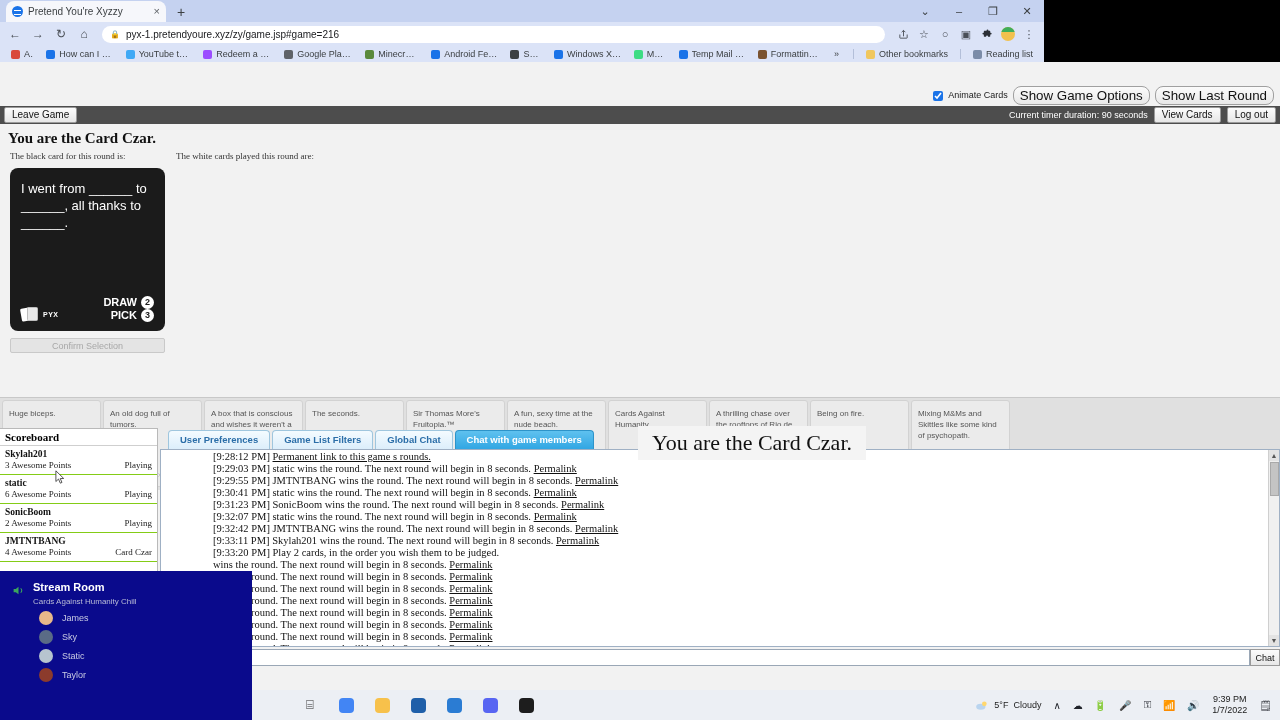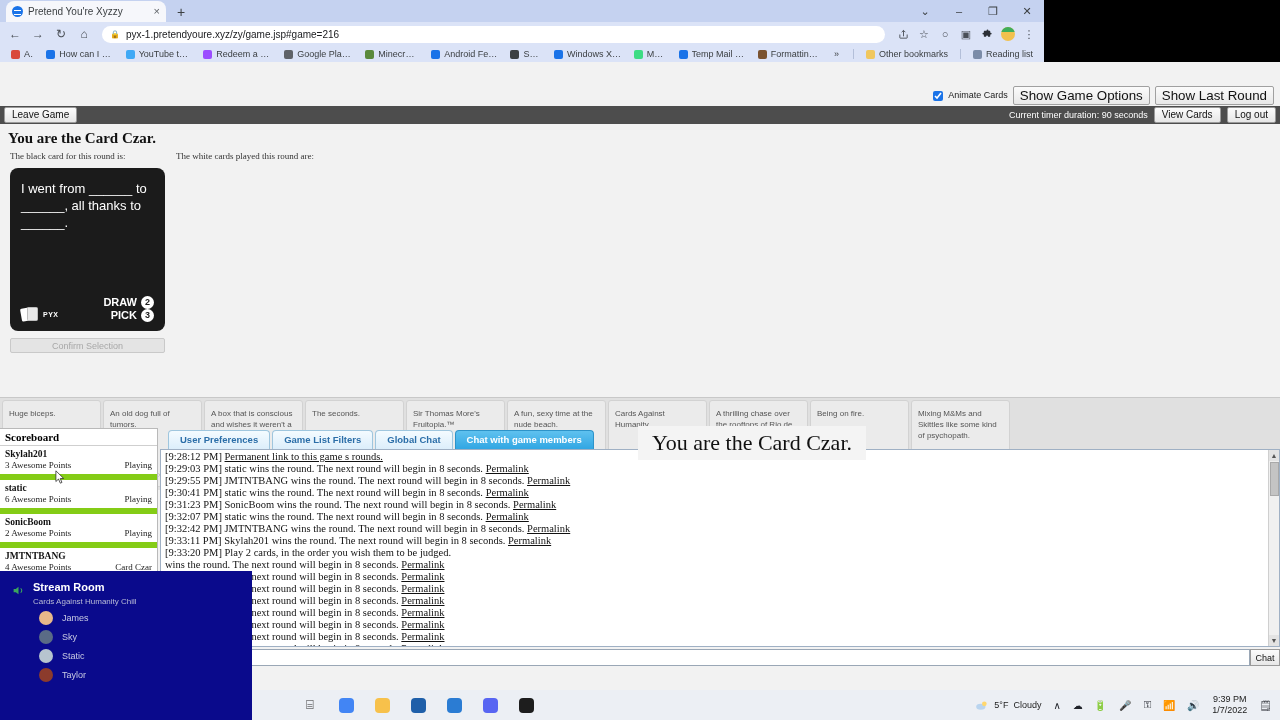--- a/index.html
+++ b/index.html
@@ -55,21 +55,21 @@
     background:linear-gradient(#fbfbfb,#e6e6e6); border:1px solid #9a9a9a; border-radius:2px;
     font-size:10px; color:#111; padding:1px 7px; cursor:pointer; line-height:12px;
   }
   .gb-right { margin-left:auto; display:flex; align-items:center; gap:6px; font-size:9px; }
 
   .pagehead { padding:6px 8px 0 8px; }
   .czar-title { font-family:"Liberation Serif", serif; font-weight:bold; font-size:15px; color:#111; margin:0; }
 
   .opts-row { position:absolute; right:6px; top:24px; display:flex; align-items:center; gap:5px; font-size:9px; color:#222; }
   .opts-row input[type=checkbox]{ width:10px; height:10px; margin:0 3px 0 0; vertical-align:middle; accent-color:#1a73e8;}
-  .opt-btn { background:linear-gradient(#fbfbfb,#e8e8e8); border:1px solid #a0a0a0; border-radius:2px; padding:1px 6px; cursor:pointer; color:#111;}
+  .opt-btn { background:linear-gradient(#fbfbfb,#e8e8e8); border:1px solid #a0a0a0; border-radius:8px; padding:1px 6px; cursor:pointer; color:#111;}
 
   .sublabels { position:relative; height:16px; }
   .sublabel { position:absolute; font-family:"Liberation Serif", serif; font-size:9px; color:#333; }
 
   .cardzone { position:relative; height:205px; }
 
   .blackcard {
     position:absolute; left:10px; top:5px; width:155px; height:163px;
     background:#1b1b1b; border-radius:8px; color:#fff; padding:12px 11px;
     font-family:"Liberation Sans", sans-serif;
@@ -111,38 +111,38 @@
     position:absolute; left:638px; top:364px; z-index:30;
     background:#f4f4f4; padding:4px 14px;
     font-family:"Liberation Serif", serif; font-size:22px; color:#111;
   }
 
   
   .bottomwrap { position:absolute; left:0; top:366px; width:1280px; height:262px; }
 
   .scoreboard { position:absolute; left:0; top:0; width:158px; height:250px; background:#fff; border-right:1px solid #b9b9b9; border-top:1px solid #b9b9b9;}
   .sb-title { font-family:"Liberation Serif", serif; font-weight:bold; font-size:11px; padding:2px 5px; border-bottom:1px solid #cfcfcf;}
-  .sb-row { padding:3px 5px 4px 5px; border-bottom:6px solid #84cc16; font-family:"Liberation Serif", serif;}
+  .sb-row { padding:3px 5px 4px 5px; border-bottom:1px solid #84cc16; font-family:"Liberation Serif", serif;}
   .sb-name { font-weight:bold; font-size:9.5px; color:#111; }
   .sb-line2 { display:flex; justify-content:space-between; font-size:9px; color:#222; margin-top:1px;}
 
   .chatpanel { position:absolute; left:160px; top:0; right:0; height:250px; }
   .tabs { display:flex; gap:2px; align-items:flex-end; height:21px; padding-left:8px; }
   .ctab {
     background:linear-gradient(#f4fbff,#dceefb); border:1px solid #9fc6de; border-bottom:none;
     border-radius:4px 4px 0 0; padding:3px 11px 3px 11px; font-size:9.5px; font-weight:bold; color:#2b6ea8;
     cursor:pointer; line-height:12px;
   }
   .ctab.active { background:linear-gradient(#5fc1ef,#31a6e3); color:#fff; border-color:#2d93c9; }
   .chatlog {
     position:absolute; left:0; top:21px; right:0; height:198px; background:#fff;
     border:1px solid #9fb0c4; overflow:hidden;
     font-family:"Liberation Serif", serif; font-size:10.5px; line-height:12px; color:#111; padding:1px 4px;
   }
-  .chatlog .ln { white-space:nowrap; }
+  .chatlog .ln { white-space:nowrap;margin-left:48px; }
   .chatlog a, .chatlog .lnk { color:#111; text-decoration:underline; }
   .scrollbar { position:absolute; right:1px; top:22px; width:11px; height:196px; background:#f0f0f0; border-left:1px solid #cfcfcf;}
   .scrollbar .arrow { height:11px; display:flex; align-items:center; justify-content:center; font-size:7px; color:#555; background:#e3e3e3;}
   .scrollbar .thumb { position:absolute; left:1px; top:12px; width:9px; height:34px; background:#c4c4c4; border:1px solid #a9a9a9;}
   .chatinput-row { position:absolute; left:0; top:221px; right:0; height:17px; display:flex; }
   .chatinput { flex:1 1 auto; height:17px; border:1px solid #9aa7b6; background:#fff; }
   .chat-send { width:30px; height:17px; background:linear-gradient(#fbfbfb,#e7e7e7); border:1px solid #9a9a9a; font-size:9px; display:flex; align-items:center; justify-content:center; color:#111; cursor:pointer;}
 
   
   .overlay {

